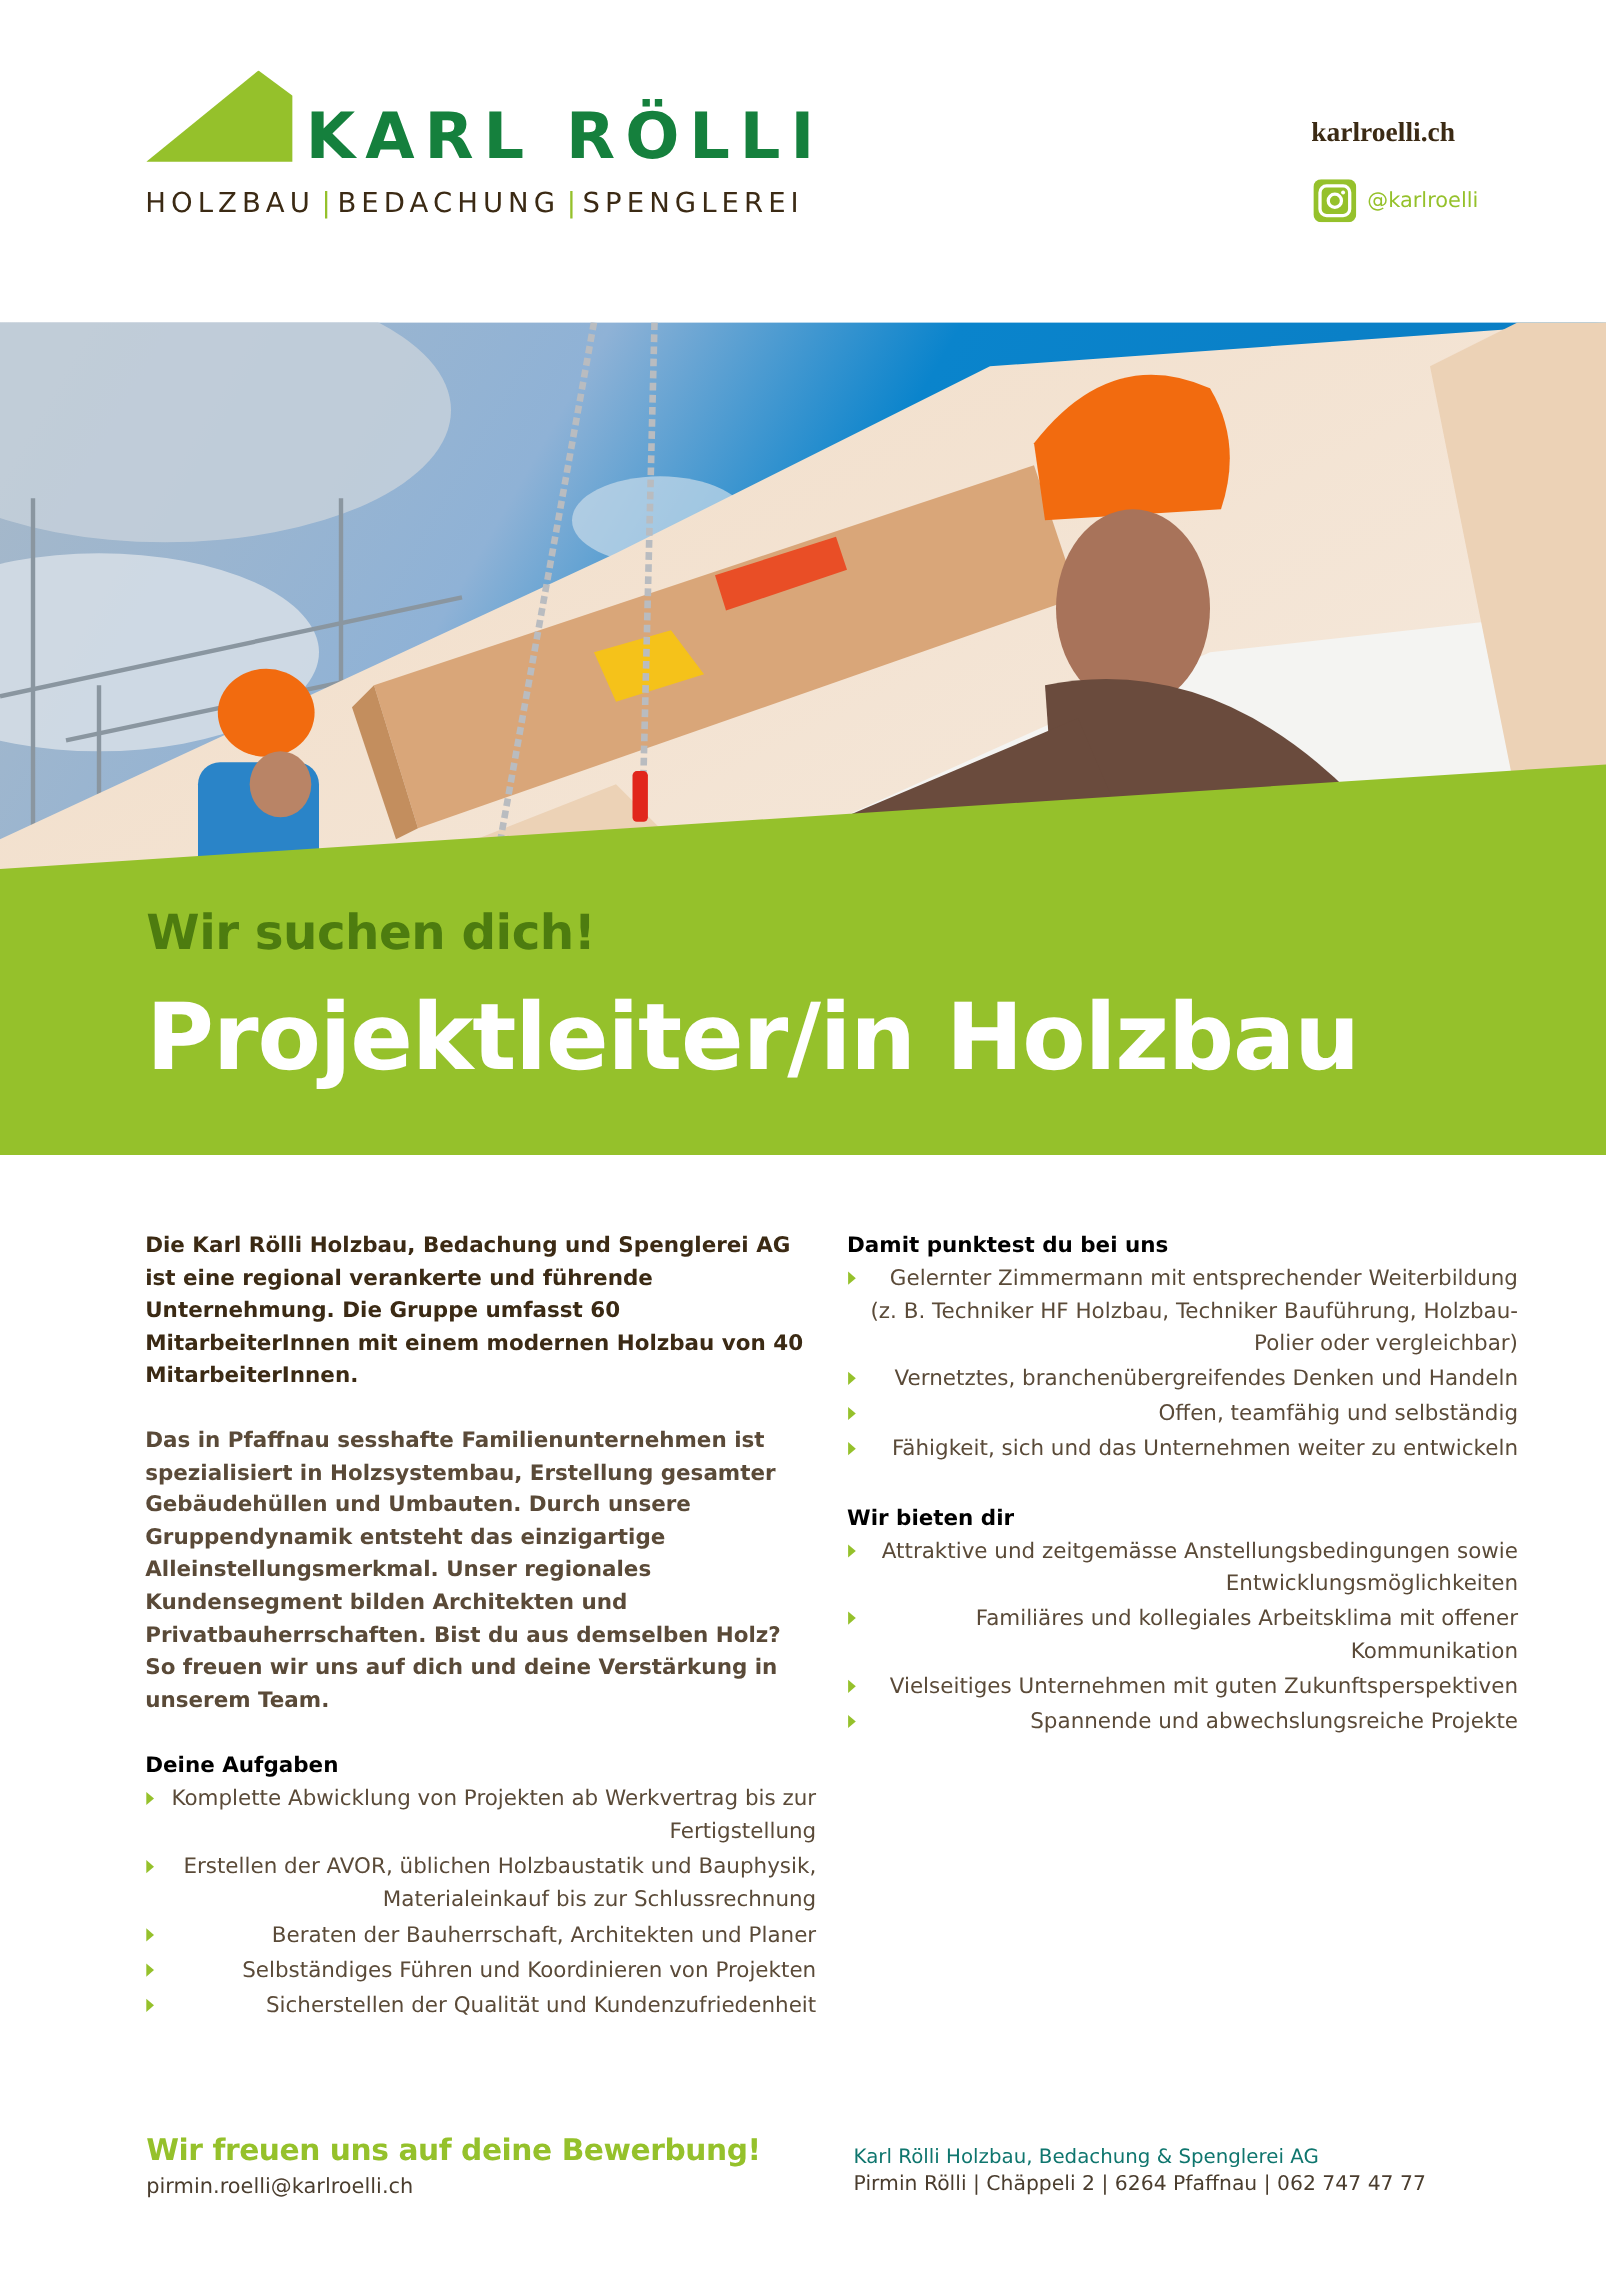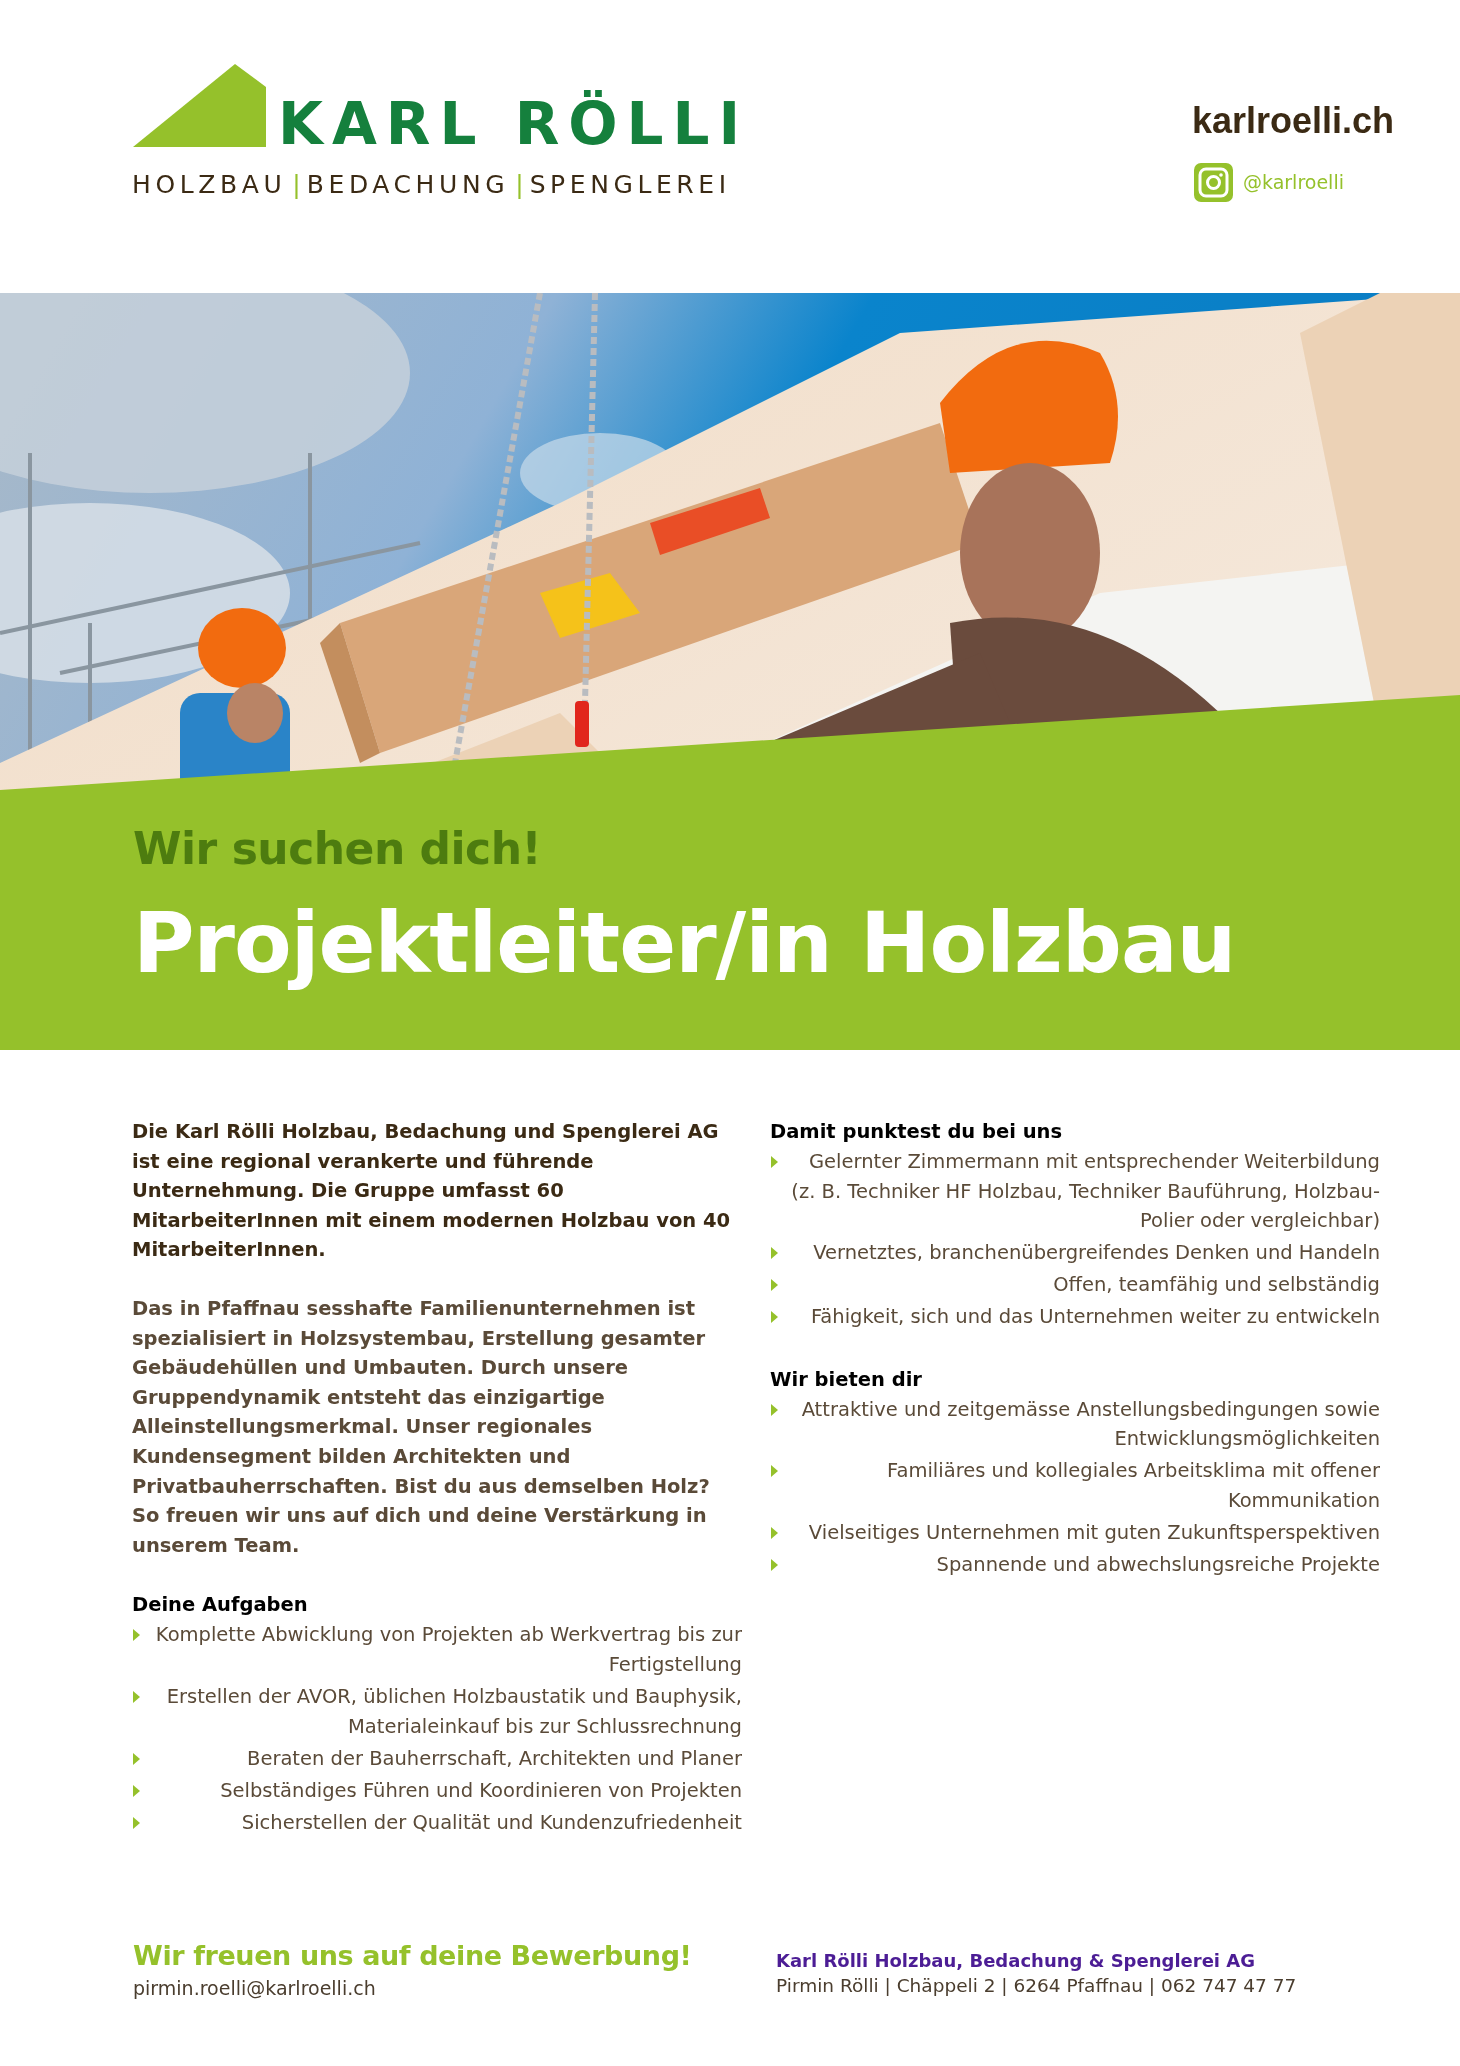--- a/index.html
+++ b/index.html
@@ -21,22 +21,22 @@
   .logo-tagline {
     position: absolute; left: 132px; top: 170px;
     font-family: "DejaVu Sans", sans-serif;
     font-size: 25px; letter-spacing: 4.6px; color: #3b2a14; line-height: 30px;
     white-space: nowrap;
   }
   .logo-tagline .sep { color: #95c12b; padding: 0 6px; letter-spacing: 0; }
 
   .website {
     position: absolute; left: 1192px; top: 104px;
-    font-family: Liberation Sans, sans-serif; font-weight: bold;
-    font-size: 36px; color: #3b2a14; line-height: 34px; white-space: nowrap;
+    font-family: Liberation Serif, serif; font-weight: bold;
+    font-size: 25px; color: #3b2a14; line-height: 34px; white-space: nowrap;
   }
   .insta-icon { position: absolute; left: 1194px; top: 163px; width: 39px; height: 39px; }
   .insta-handle {
     position: absolute; left: 1243px; top: 170px;
     font-family: "DejaVu Sans", sans-serif;
     font-size: 19px; color: #95c12b; line-height: 24px; white-space: nowrap;
   }
 
   
   .hero {
@@ -94,22 +94,22 @@
     font-size: 27px; color: #95c12b; line-height: 32px; white-space: nowrap;
     letter-spacing: -0.4px;
   }
   .footer-email {
     position: absolute; left: 133px; top: 1976px;
     font-family: "DejaVu Sans", sans-serif;
     font-size: 19px; color: #4a3d2e; line-height: 24px; white-space: nowrap;
   }
   .footer-company {
     position: absolute; left: 776px; top: 1950px;
-    font-family: "DejaVu Sans", sans-serif; font-weight: bold;
-    font-size: 18px; color: #4c1d95; line-height: 22px; white-space: nowrap;
+    font-family: "DejaVu Sans", sans-serif; font-weight: normal;
+    font-size: 18px; color: #0f766e; line-height: 22px; white-space: nowrap;
   }
   .footer-address {
     position: absolute; left: 776px; top: 1975px;
     font-family: "DejaVu Sans", sans-serif;
     font-size: 18.5px; color: #4a3d2e; line-height: 22px; white-space: nowrap;
   }
 </style>
 </head>
 <body>
 

